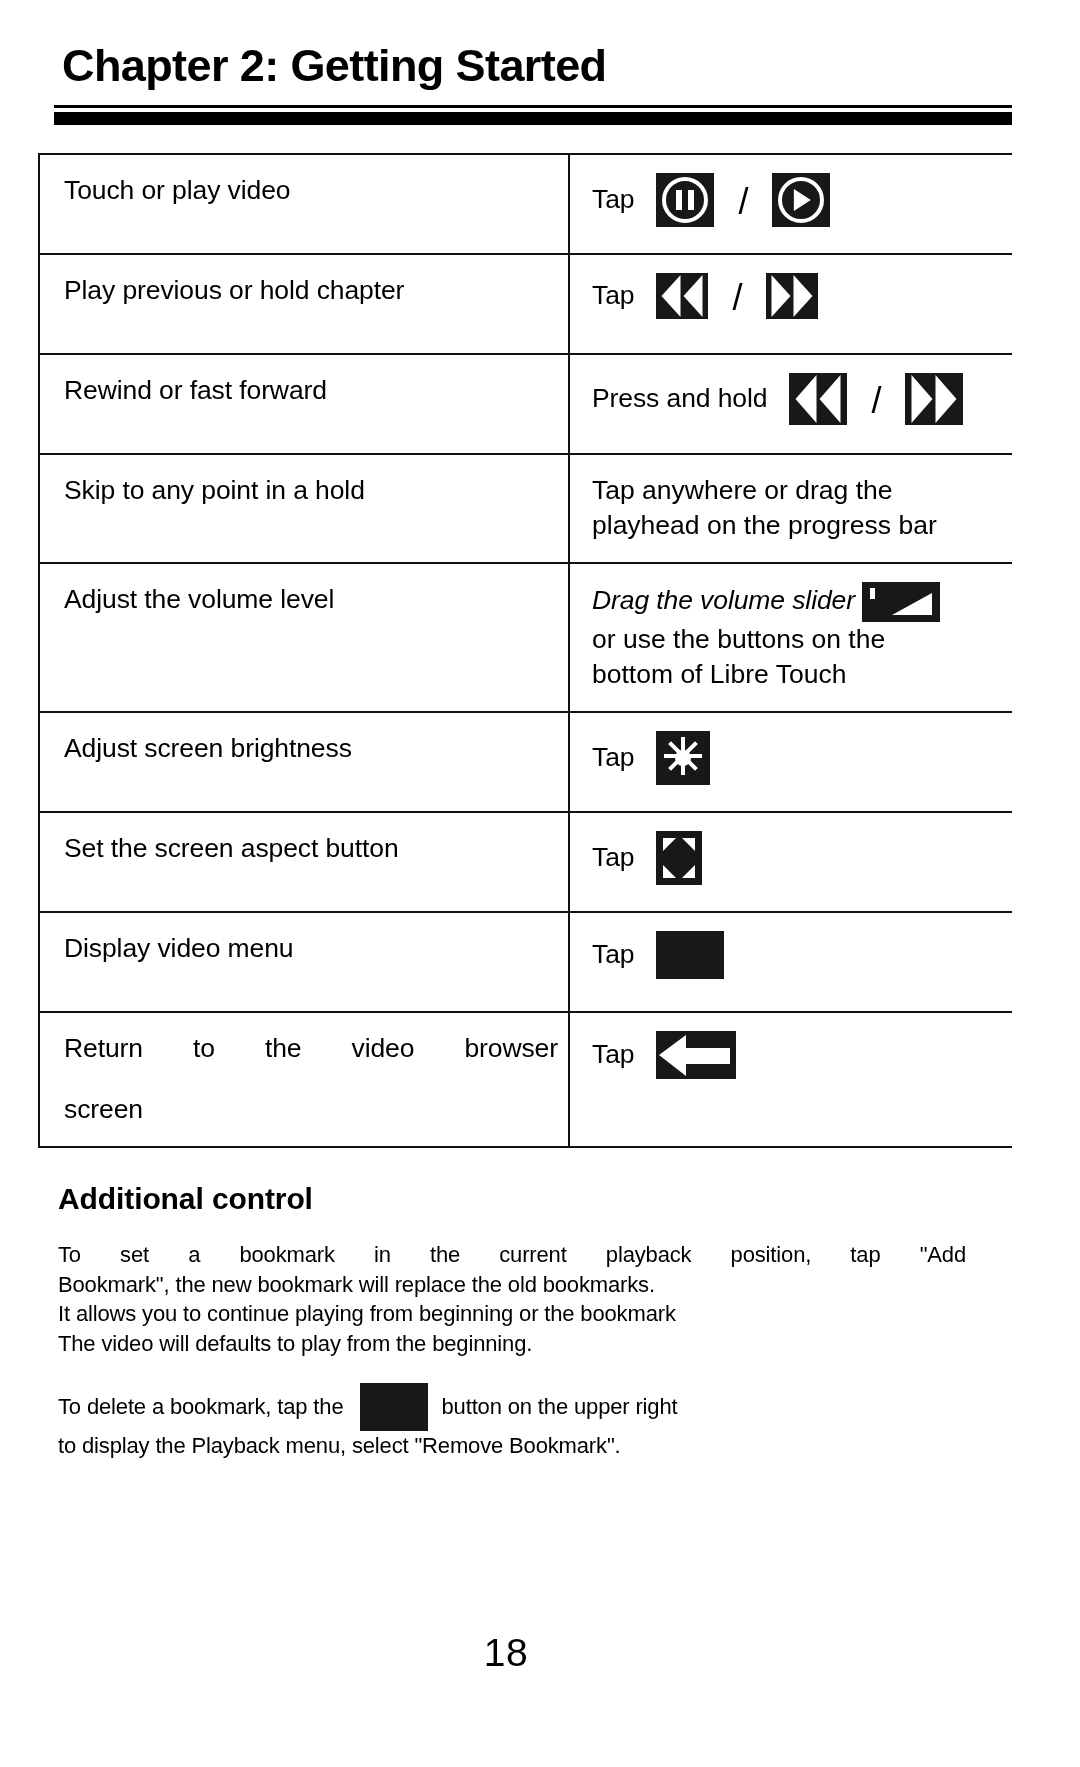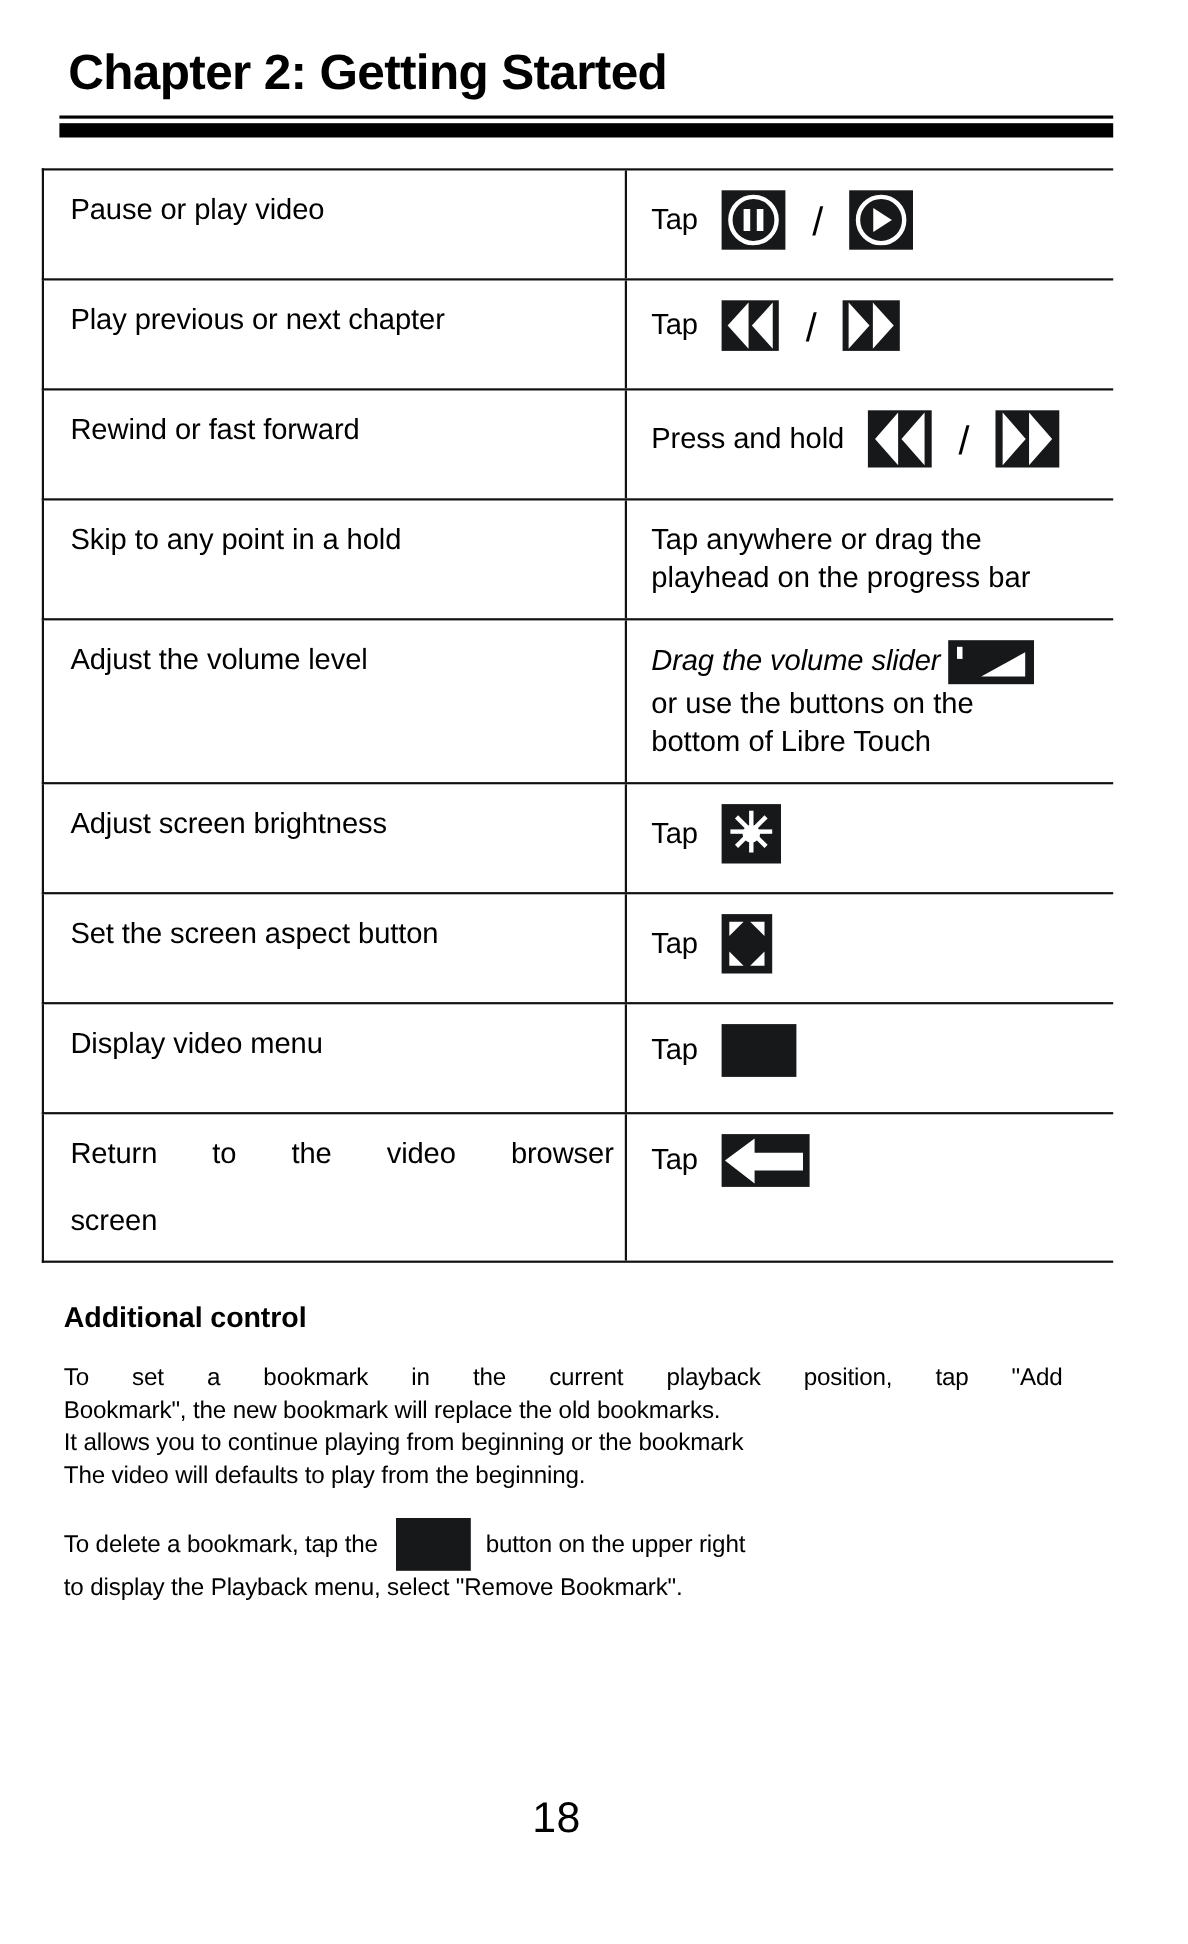--- a/index.html
+++ b/index.html
@@ -287,21 +287,21 @@
     height: 48px;
   }
   .tile-back svg { position: absolute; left: 0; top: 0; }
 
   
   .section {
     margin: 34px 0 0 58px;
     width: 908px;
   }
   .section-heading {
-    font-size: 26px;
+    font-size: 30px;
     font-weight: bold;
     letter-spacing: -0.1px;
   }
   .para {
     margin-top: 24px;
     font-size: 22px;
     line-height: 1.36;
     letter-spacing: -0.15px;
   }
   .para .jl {
@@ -345,21 +345,21 @@
       <div class="rule-gap"></div>
       <div class="rule-thick"></div>
     </div>
   </div>
 
   <table class="control-table">
     <tbody>
 
       <tr>
         <td class="col-action">
-          <div class="action-text">Pause or play video</div>
+          <div class="action-text">Touch or play video</div>
         </td>
         <td class="col-how">
           <div class="how-wrap">
             <div class="how-line">
               <span>Tap</span>
               <span class="icon-tile tile-circle">
                 <span class="ring"></span>
                 <span class="pause-bars">
                     <i></i>
                     <i></i>
@@ -370,21 +370,21 @@
                 <span class="ring"></span>
                 <span class="play-tri"></span>
               </span>
             </div>
           </div>
         </td>
       </tr>
 
       <tr>
         <td class="col-action">
-          <div class="action-text">Play previous or next chapter</div>
+          <div class="action-text">Play previous or hold chapter</div>
         </td>
         <td class="col-how">
           <div class="how-wrap">
             <div class="how-line">
               <span>Tap</span>
               <span class="icon-tile tile-seek">
                 <span class="tris">
                     <span class="tri-l"></span>
                     <span class="tri-l"></span>
                   </span>

